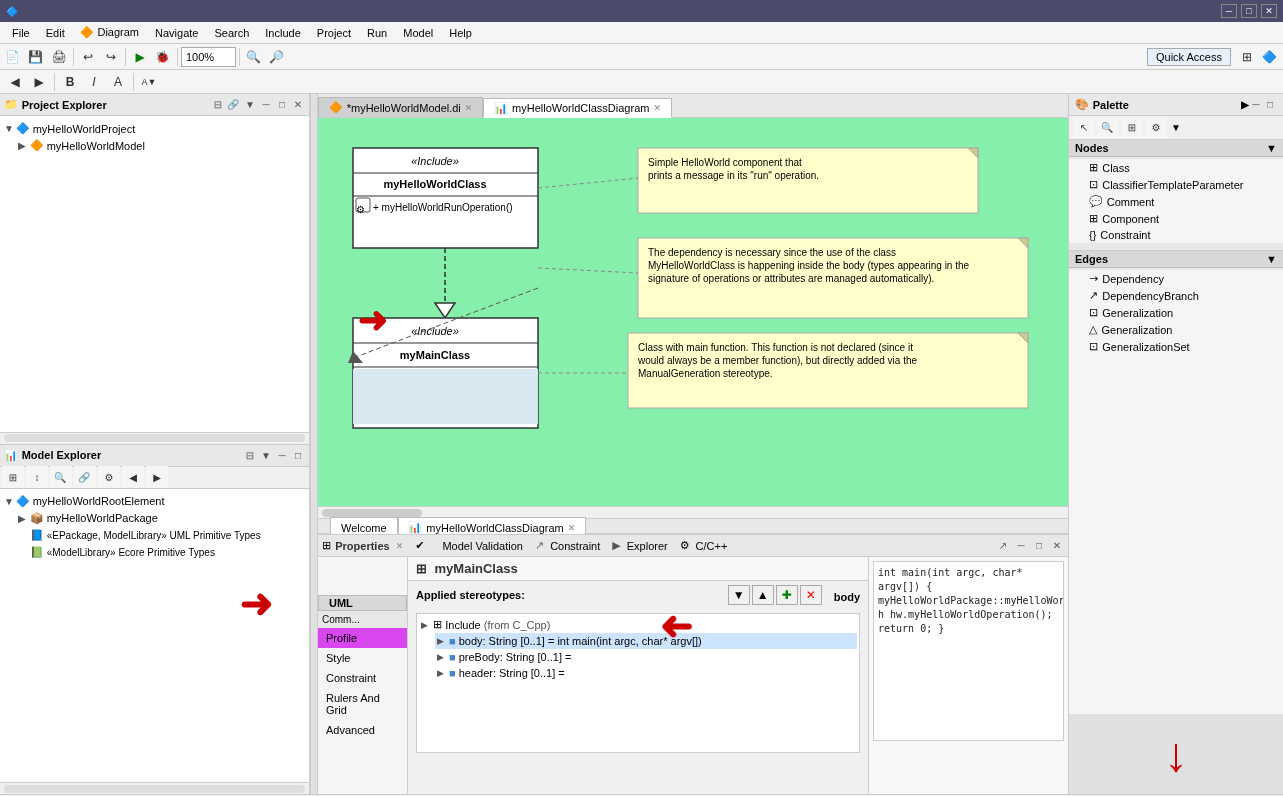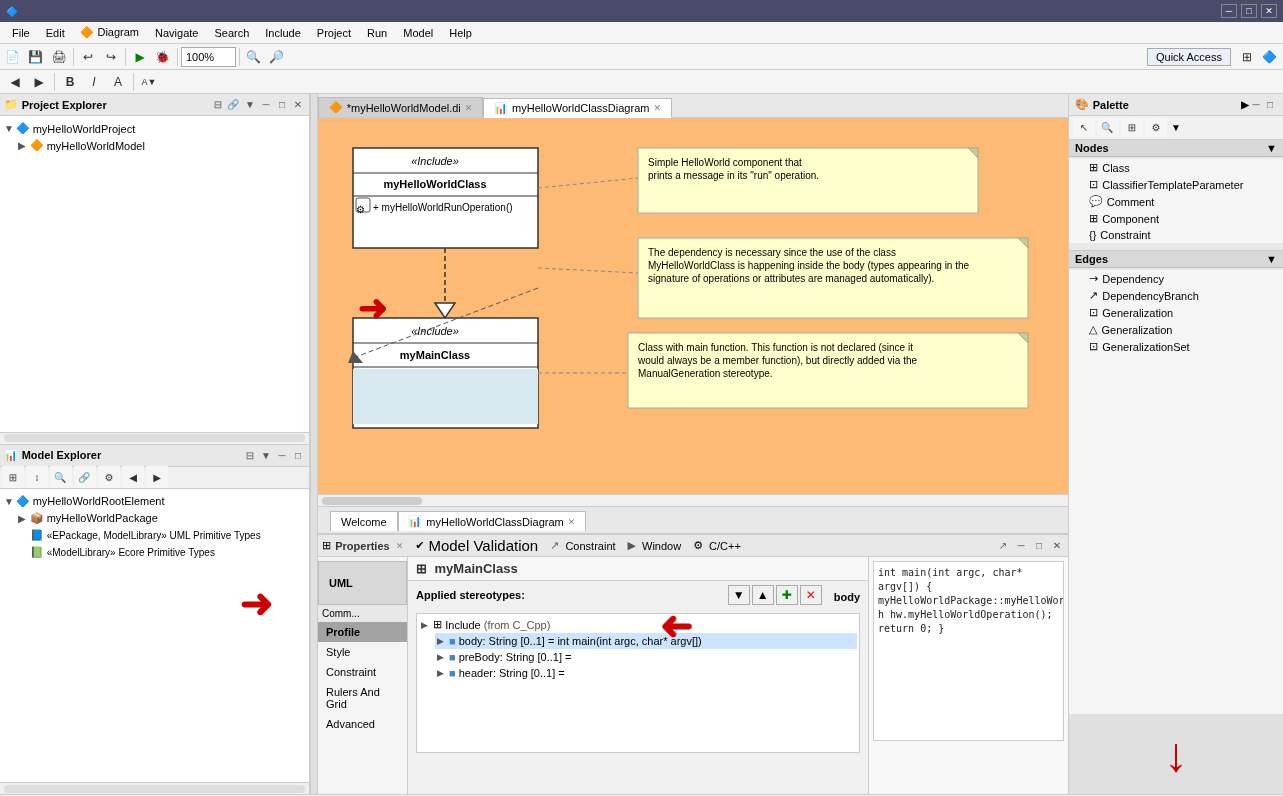--- a/index.html
+++ b/index.html
@@ -42,35 +42,35 @@
     .tree-children { padding-left: 14px; }
     .panel-scrollbar { height: 12px; background: #f0f0f0; border-top: 1px solid #ccc; display: flex; align-items: center; }
     .scrollbar-track { flex: 1; height: 8px; background: #ddd; margin: 0 4px; border-radius: 4px; }
 
     
     .center-panel { flex: 1; display: flex; flex-direction: column; overflow: hidden; }
     .editor-tabs-bar { background: #e8e8e8; height: 24px; display: flex; align-items: flex-end; border-bottom: 1px solid #ccc; }
     .editor-tab { background: #d0d0d0; border: 1px solid #bbb; border-bottom: none; padding: 2px 10px; font-size: 11px; cursor: pointer; display: flex; align-items: center; gap: 4px; height: 20px; }
     .editor-tab.active { background: white; border-bottom: 1px solid white; margin-bottom: -1px; }
     .tab-close { font-size: 9px; color: #888; cursor: pointer; }
-    .diagram-area { flex: 1; background: #fdba74; overflow: hidden; position: relative; }
+    .diagram-area { flex: 1; background: #86efac; overflow: hidden; position: relative; }
     .diagram-scrollbar-h { height: 12px; background: #f0f0f0; border-top: 1px solid #ccc; }
-    .bottom-tabs-bar { background: #e8e8e8; height: 28px; display: flex; align-items: center; border-top: 1px solid #ccc; border-bottom: 1px solid #ccc; padding-left: 12px; }
+    .bottom-tabs-bar { background: #e8e8e8; height: 16px; display: flex; align-items: center; border-top: 1px solid #ccc; border-bottom: 1px solid #ccc; padding-left: 12px; }
     .bottom-tab { background: #d0d0d0; border: 1px solid #bbb; border-bottom: none; padding: 2px 10px; font-size: 11px; cursor: pointer; display: flex; align-items: center; gap: 4px; height: 20px; margin-top: 2px; }
     .bottom-tab.active { background: white; }
 
     
     .properties-panel { height: 260px; display: flex; flex-direction: column; border-top: 1px solid #ccc; }
     .props-header { background: #e8e8e8; height: 22px; display: flex; align-items: center; padding: 0 4px; gap: 4px; border-bottom: 1px solid #ccc; }
     .props-title { font-size: 11px; font-weight: bold; color: #333; }
     .props-content { flex: 1; display: flex; overflow: hidden; }
     .props-left-nav { width: 90px; background: #f5f5f5; border-right: 1px solid #ccc; padding-top: 4px; }
     .props-nav-item { padding: 4px 8px; font-size: 11px; cursor: pointer; }
     .props-nav-item.active { background: #d0d8e8; font-weight: bold; }
-    .props-nav-item.section { font-weight: bold; background: #a3a3a3; }
+    .props-nav-item.section { font-weight: normal; background: #d946ef; }
     .props-main { flex: 1; display: flex; flex-direction: column; overflow: hidden; }
     .props-entity-title { padding: 4px 8px; font-size: 13px; font-weight: bold; border-bottom: 1px solid #ccc; background: #f8f8f8; }
     .props-entity-title span { color: #333; }
     .props-stereotypes { flex: 1; padding: 4px 8px; overflow: auto; }
     .stereo-label { font-size: 11px; font-weight: bold; margin-bottom: 4px; }
     .stereo-toolbar { display: flex; align-items: center; gap: 2px; margin-bottom: 4px; }
     .stereo-btn { width: 22px; height: 20px; border: 1px solid #aaa; background: #f0f0f0; cursor: pointer; display: flex; align-items: center; justify-content: center; font-size: 12px; }
     .stereo-tree { border: 1px solid #ccc; background: white; height: 140px; overflow: auto; padding: 2px; }
     .stereo-item { display: flex; align-items: center; padding: 2px 2px; cursor: pointer; }
     .stereo-expand { width: 12px; font-size: 9px; color: #555; }
@@ -92,21 +92,21 @@
     .palette-content { overflow-y: auto; flex: 1; }
 
     
     .diagram-svg { position: absolute; top: 0; left: 0; width: 100%; height: 100%; }
 
     
     .status-bar { height: 14px; background: #f0f0f0; border-top: 1px solid #ccc; display: flex; align-items: center; padding: 0 4px; font-size: 10px; color: #666; }
 
     .resize-handle { width: 8px; background: #e0e0e0; cursor: col-resize; border-left: 1px solid #ccc; border-right: 1px solid #ccc; }
 
-    .uml-tab { padding: 15px 10px; background: #d8d8d8; border: 1px solid #bbb; font-size: 11px; font-weight: bold; cursor: pointer; }
+    .uml-tab { padding: 1px 10px; background: #d8d8d8; border: 1px solid #bbb; font-size: 11px; font-weight: bold; cursor: pointer; margin-top: 34px; }
   </style>
 </head>
 <body>
 
 <div class="title-bar">
   <span class="title-bar-icon">🔷</span>
   <div class="title-bar-controls">
     <button class="title-btn">─</button>
     <button class="title-btn">□</button>
     <button class="title-btn">✕</button>
@@ -324,25 +324,25 @@
         <span class="tab-close">✕</span>
       </div>
     </div>
 
     <div class="properties-panel">
       <div class="props-header">
         <span>⊞</span>
         <span class="props-title">Properties</span>
         <span style="font-size:9px; color:#888; margin-left:2px;">✕</span>
         <span style="margin-left:8px;">✔</span>
-        <span style="margin-left:0; font-size:15px;text-align:right;">Model Validation</span>
+        <span style="margin-left:14px; font-size:11px;text-align:right;">Model Validation</span>
         <span style="margin-left:8px; color:#666;">↗</span>
         <span style="margin-left:2px; font-size:11px;">Constraint</span>
         <span style="margin-left:8px; color:#555;">▶</span>
-        <span style="margin-left:2px; font-size:11px;">Window</span>
+        <span style="margin-left:2px; font-size:11px;">Explorer</span>
         <span style="margin-left:8px;">⚙</span>
         <span style="margin-left:2px; font-size:11px;">C/C++</span>
         <div style="flex:1;"></div>
         <button class="panel-action">↗</button>
         <button class="panel-action">─</button>
         <button class="panel-action">□</button>
         <button class="panel-action">✕</button>
       </div>
       <div class="props-content">
 

